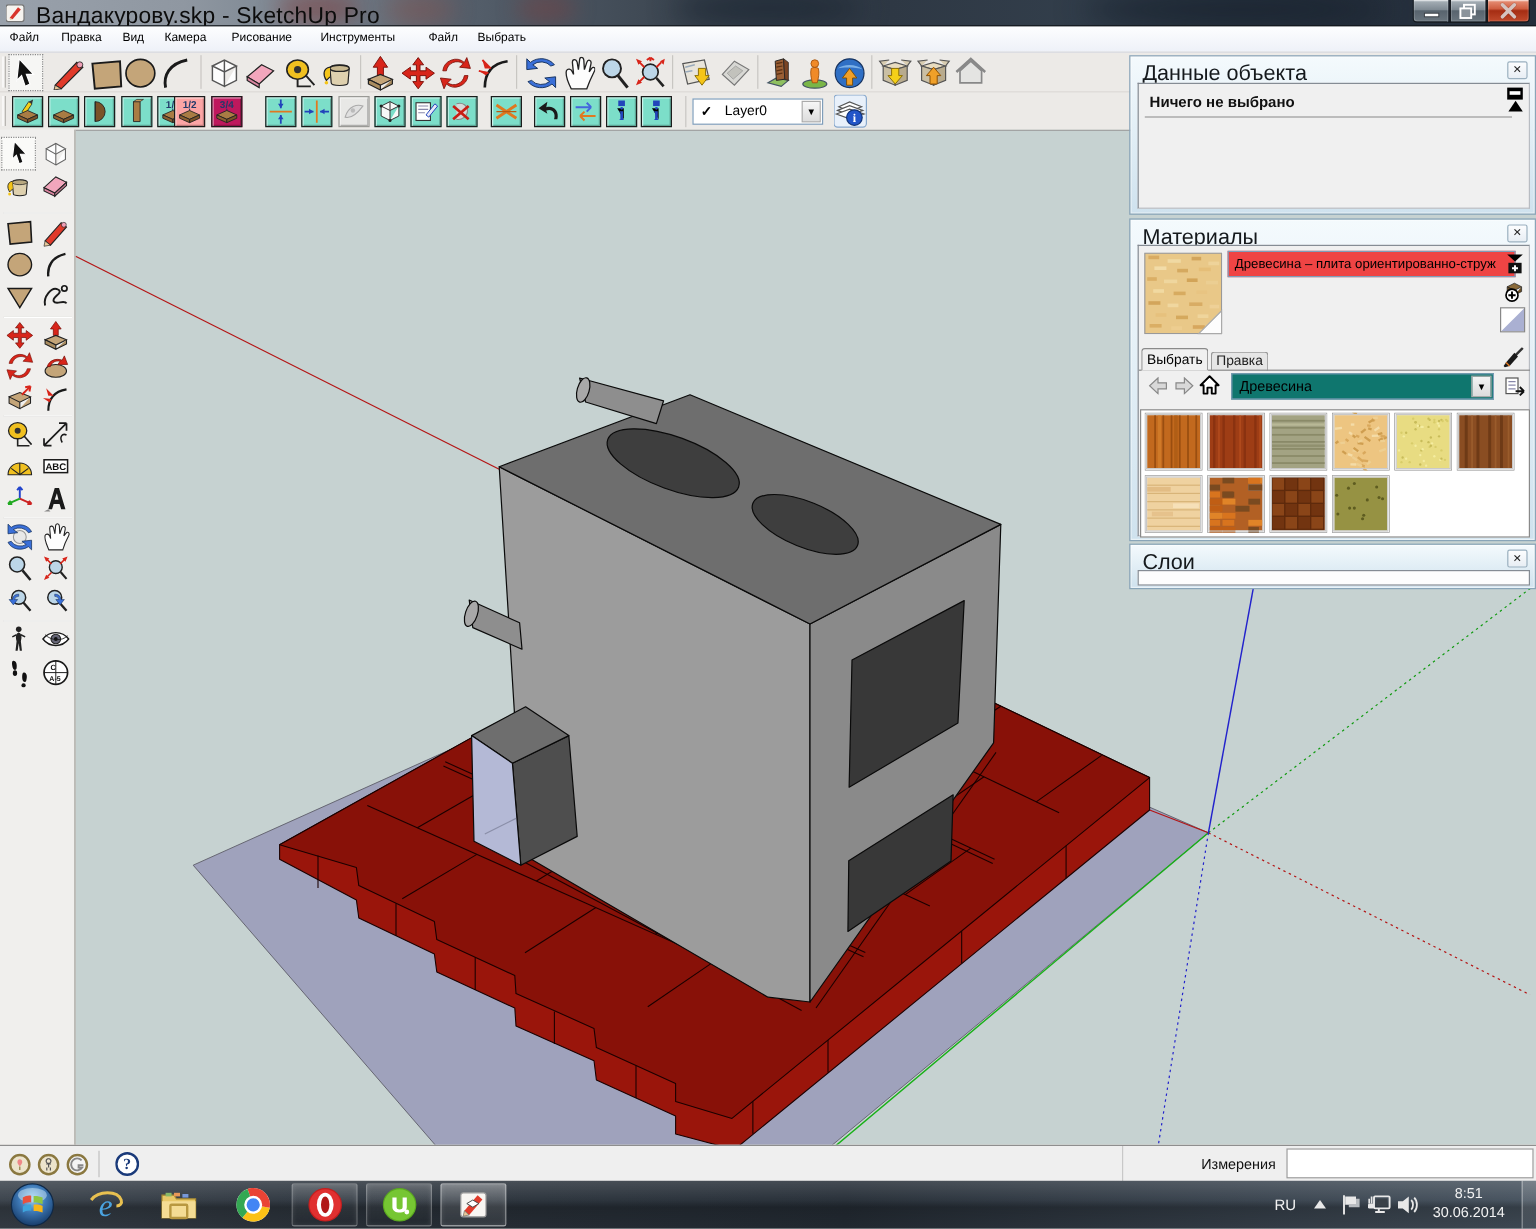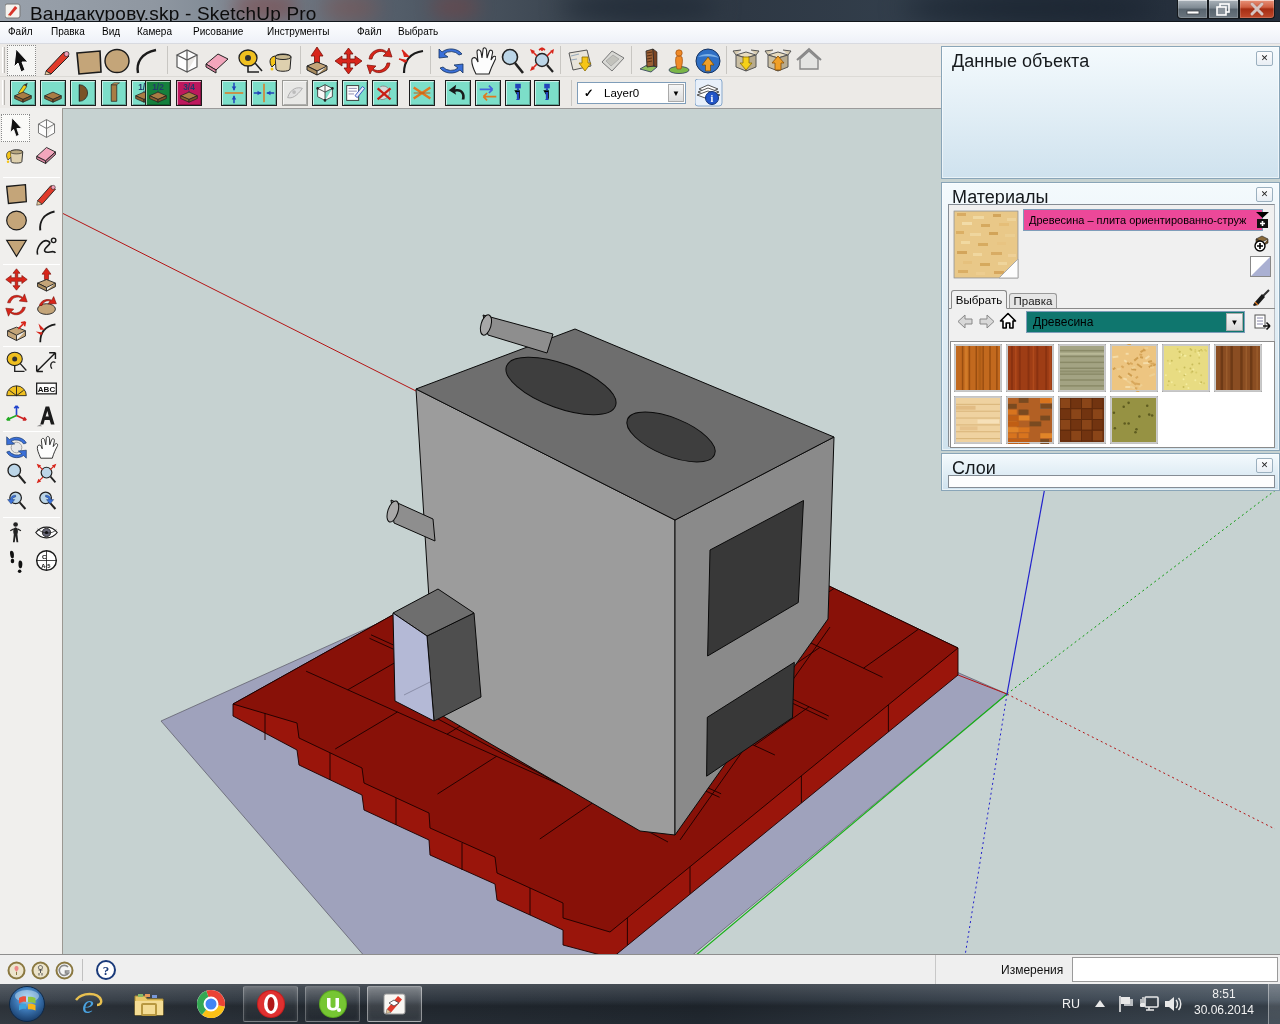--- a/index.html
+++ b/index.html
@@ -226,21 +226,21 @@
       </div>
 <div class="tealbtn" style="left:131px;background:#7cdec9;border-color:#1c1c1c">
         <svg width="24" height="24" viewBox="0 0 26 26">
           <text x="13" y="10" font-size="9" font-weight="bold" fill="#223a6a" text-anchor="middle" font-family="Liberation Sans,sans-serif">1/4</text>
           <path d="M13 10.5 L13 12" stroke="#223a6a"></path>
           <path d="M4 16 L13 12 L22 16 L13 20 Z" fill="#a97c44" stroke="#222" stroke-width=".8"></path>
           <path d="M4 16 L4 19 L13 23 L13 20 Z" fill="#8a5f30" stroke="#222" stroke-width=".8"></path>
           <path d="M22 16 L22 19 L13 23 L13 20 Z" fill="#7a5228" stroke="#222" stroke-width=".8"></path>
         </svg>
       </div>
-<div class="tealbtn" style="left:145px;background:#15803d;border-color:#1c1c1c">
+<div class="tealbtn" style="left:145px;background:#fca5a5;border-color:#1c1c1c">
         <svg width="24" height="24" viewBox="0 0 26 26">
           <text x="13" y="10" font-size="9" font-weight="bold" fill="#223a6a" text-anchor="middle" font-family="Liberation Sans,sans-serif">1/2</text>
           <path d="M13 10.5 L13 12" stroke="#223a6a"></path>
           <path d="M4 16 L13 12 L22 16 L13 20 Z" fill="#a97c44" stroke="#222" stroke-width=".8"></path>
           <path d="M4 16 L4 19 L13 23 L13 20 Z" fill="#8a5f30" stroke="#222" stroke-width=".8"></path>
           <path d="M22 16 L22 19 L13 23 L13 20 Z" fill="#7a5228" stroke="#222" stroke-width=".8"></path>
         </svg>
       </div>
 <div class="tealbtn" style="left:176px;background:#be185d;border-color:#1c1c1c">
         <svg width="24" height="24" viewBox="0 0 26 26">
@@ -564,20 +564,27 @@
 <g fill="none">
 <line x1="1007" y1="694" x2="1275" y2="829" stroke="#b41414" stroke-width="1" stroke-dasharray="2 3"></line>
 <line x1="1007" y1="694" x2="1277" y2="489" stroke="#0f9a0f" stroke-width="1" stroke-dasharray="2 3"></line>
 <line x1="1007" y1="694" x2="1045" y2="487" stroke="#2222cc" stroke-width="1.2"></line>
 <line x1="1007" y1="694" x2="965" y2="956" stroke="#2222cc" stroke-width="1" stroke-dasharray="2 3"></line>
 </g>
 </svg></div>
 <div id="panel1" class="panel" style="top:46px;height:133px">
 <div class="ptitle">Данные объекта</div>
       <div class="pclose">✕</div>
+<div class="pbody" style="top:22px;width:327px;height:105px">
+<div style="position:absolute;left:9px;top:8px;font-size:12.5px;font-weight:bold;color:#111">Ничего не выбрано</div>
+<div style="position:absolute;left:5px;top:27px;width:306px;height:1px;background:#9a9a9a"></div>
+<div style="position:absolute;right:5px;top:3px;width:13px;height:10px;background:#000"></div>
+<div style="position:absolute;right:7px;top:6px;width:9px;height:3px;background:#fff"></div>
+<div style="position:absolute;right:5px;top:14px;width:0;height:0;border-left:6.5px solid transparent;border-right:6.5px solid transparent;border-bottom:9px solid #000"></div>
+</div>
     </div>
 <div id="panel2" class="panel" style="top:182px;height:269px">
 <div class="ptitle">Материалы</div>
       <div class="pclose">✕</div>
 <div class="pbody" style="top:21px;width:327px;height:243px">
 <svg style="position:absolute;left:4px;top:5px" width="66" height="69" viewBox="0 0 66 69">
 <rect width="66" height="69" fill="#fff"></rect>
           <rect x="1" y="1" width="64" height="67" fill="#e9c888" stroke="#999"></rect>
 <g opacity="0.85">
             <rect x="4" y="3" width="9" height="3" fill="#d7a75c"></rect>
@@ -600,21 +607,21 @@
             <rect x="55" y="44" width="8" height="3" fill="#efd29a"></rect>
             <rect x="10" y="51" width="9" height="3" fill="#e6c07c"></rect>
             <rect x="27" y="53" width="10" height="3" fill="#d2a456"></rect>
             <rect x="45" y="52" width="9" height="3" fill="#f1d8a0"></rect>
             <rect x="5" y="60" width="10" height="3" fill="#d8aa5e"></rect>
             <rect x="23" y="62" width="9" height="3" fill="#eecf92"></rect>
             <rect x="41" y="61" width="10" height="3" fill="#d4a257"></rect>
           </g>
 <polygon points="46,68 65,68 65,49" fill="#fdfdfd" stroke="#aaa"></polygon>
 </svg>
-<div style="position:absolute;left:74px;top:4px;width:240px;height:22px;background:#ec4899;border:1px solid #7f9db9;font-size:11px;line-height:20px;white-space:nowrap;overflow:hidden;padding-left:5px">Древесина – плита ориентированно-струж</div>
+<div style="position:absolute;left:74px;top:4px;width:240px;height:22px;background:#ef4444;border:1px solid #7f9db9;font-size:11px;line-height:20px;white-space:nowrap;overflow:hidden;padding-left:5px">Древесина – плита ориентированно-струж</div>
 <svg style="position:absolute;left:305px;top:5px" width="17" height="18" viewBox="0 0 17 18">
           <path d="M2 2 L15 2 L8.5 8 Z" fill="#000"></path>
           <rect x="3" y="9" width="11" height="9" fill="#111"></rect>
           <path d="M8.5 11 L8.5 16 M6 13.5 L11 13.5" stroke="#fff" stroke-width="1.6"></path>
         </svg>
 <svg style="position:absolute;left:304px;top:28px" width="19" height="19" viewBox="0 0 19 19">
           <path d="M3 6 L9 3 L15 6 L9 9 Z" fill="#8a6a3a" stroke="#222" stroke-width=".6"></path>
           <path d="M3 6 L3 10 L9 13 L9 9 Z M15 6 L15 10 L9 13" fill="#6a4e26" stroke="#222" stroke-width=".6"></path>
           <circle cx="7" cy="13" r="5" fill="#fff" stroke="#000" stroke-width="1.4"></circle>
           <path d="M7 10 L7 16 M4 13 L10 13" stroke="#000" stroke-width="1.6"></path>

